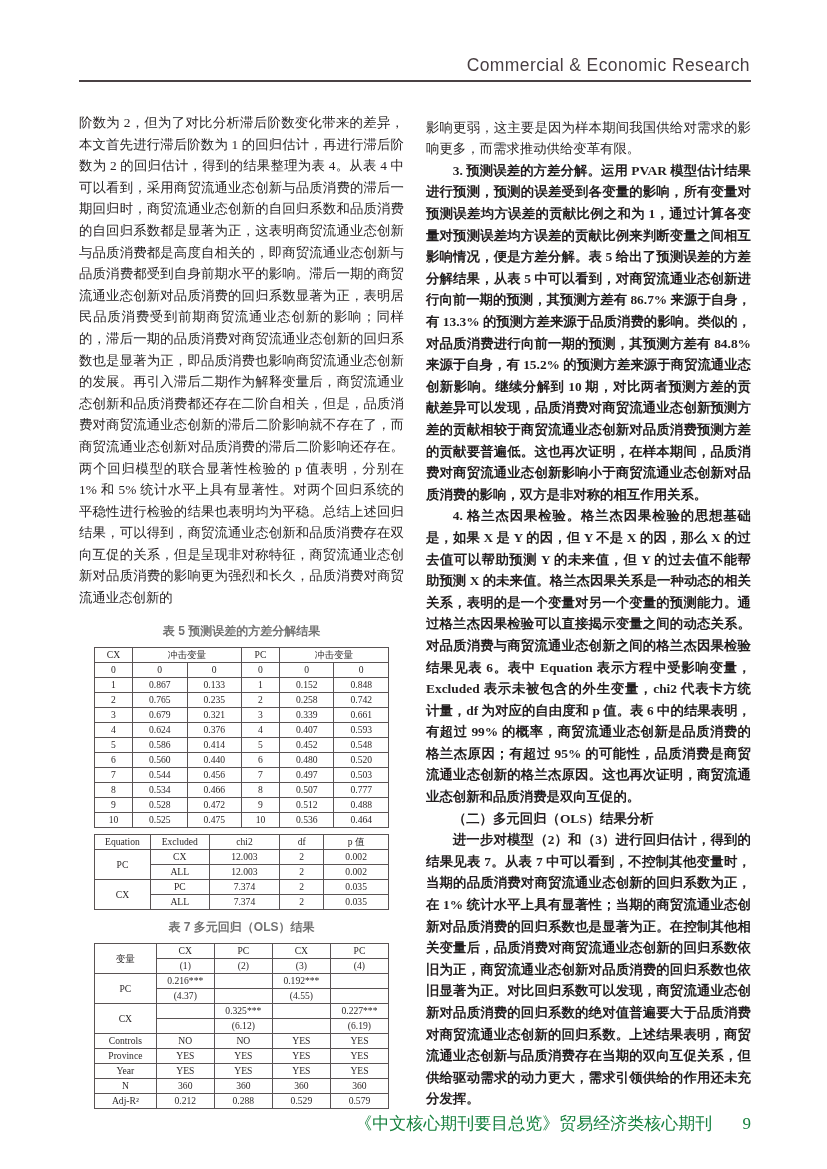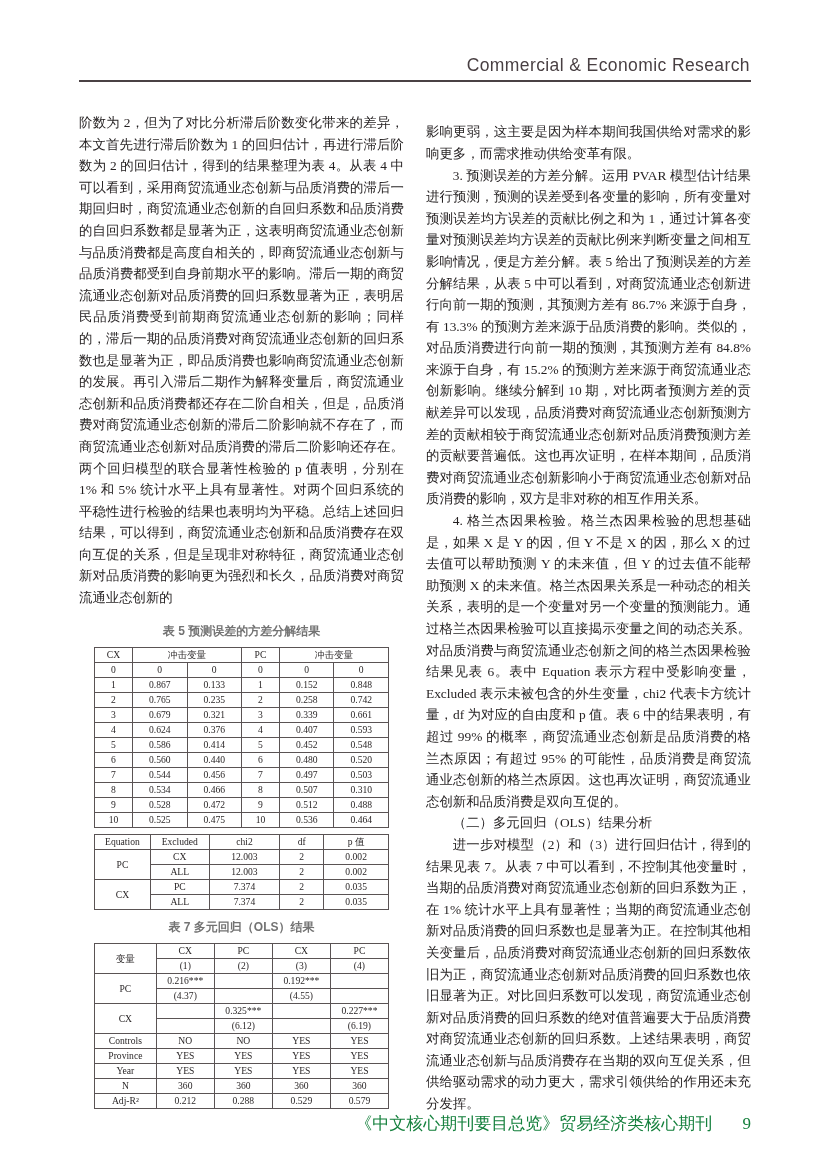--- a/index.html
+++ b/index.html
@@ -27,32 +27,32 @@
     height:2px;
     background:#4a4144;
     margin:4px 76px 0 79px;
   }
 
   
   .columns {
     display:flex;
     gap:22px;
     padding:30px 48px 0 79px;
-    align-items:flex-end;
+    align-items:center;
   }
   .col { width:325px; flex:0 0 325px; }
 
   p.body-text {
     margin:0;
     font-size:13.4px;
     line-height:21.6px;
     text-align:justify;
     color:#221e1f;
   }
-  p.indent { text-indent:2em; }
+  p.indent { text-indent:2em;font-weight:bold; }
 
   .table-title {
     margin:14px 0 7px 0;
     text-align:center;
     font-family:"Liberation Sans","DejaVu Sans",sans-serif;
     font-weight:bold;
     font-size:12px;
     color:#737373;
   }
   .table-title.tight { margin-top:9px; }
@@ -193,21 +193,21 @@
               <td>7</td>
               <td>0.497</td>
               <td>0.503</td>
             </tr>
             <tr>
               <td>8</td>
               <td>0.534</td>
               <td>0.466</td>
               <td>8</td>
               <td>0.507</td>
-              <td>0.310</td>
+              <td>0.777</td>
             </tr>
             <tr>
               <td>9</td>
               <td>0.528</td>
               <td>0.472</td>
               <td>9</td>
               <td>0.512</td>
               <td>0.488</td>
             </tr>
             <tr>

